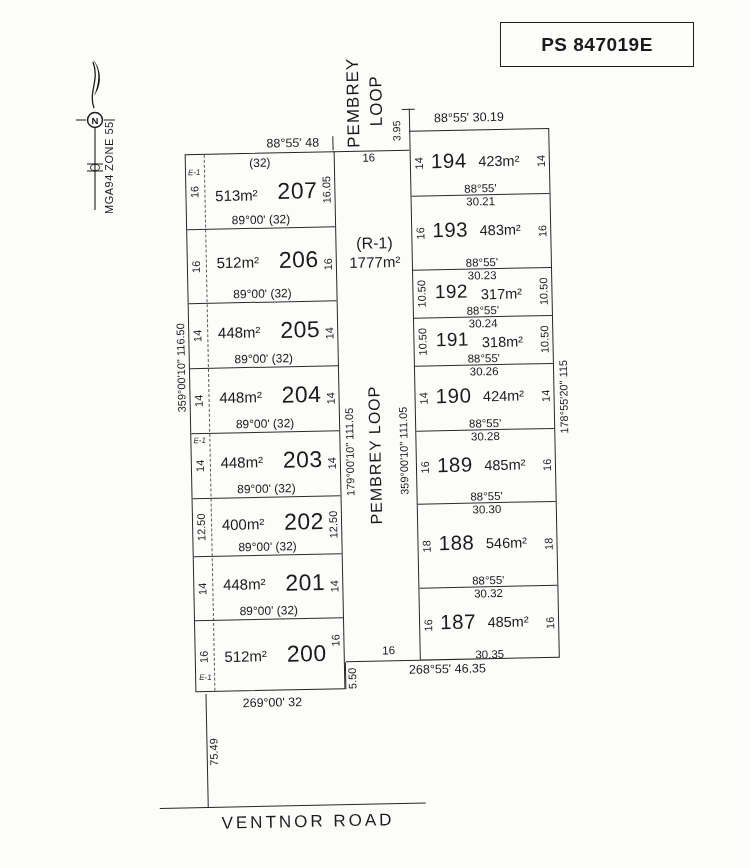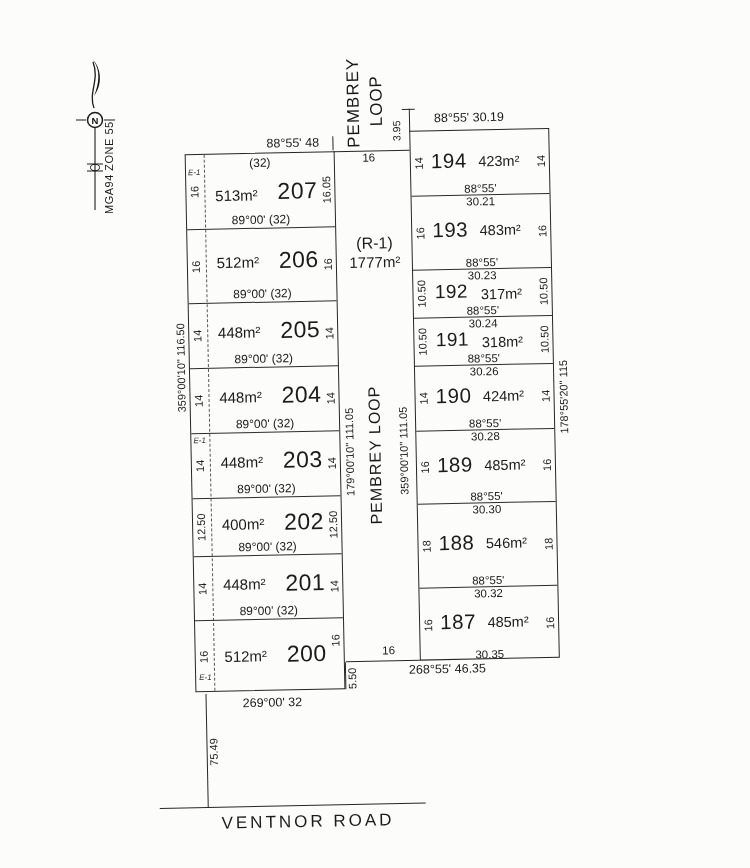--- a/index.html
+++ b/index.html
@@ -37,20 +37,23 @@
             font-size:19px;font-weight:bold;letter-spacing:0.5px;box-sizing:border-box;}
   .roadname-v{font-size:17px;letter-spacing:1px;color:#161616;}
   .ventnor{font-size:17px;letter-spacing:3px;white-space:nowrap;}
   .rname-mid{font-size:16px;letter-spacing:1px;}
 </style>
 </head>
 <body>
 
 <div class="canvas">
 
+  <div class="titlebox">
+    <span>PS 847019E</span>
+  </div>
 
   <div class="abs" style="left:70px;top:50px;width:60px;height:175px;">
     <svg width="60" height="175" viewBox="0 0 60 175">
       <path d="M24,58 C18,42 30,30 23,12" fill="none" stroke="#1c1c1c" stroke-width="1.3"></path>
       <path d="M23,10 C31,20 29,34 24,46 C33,34 31,18 23,10 Z" fill="#111"></path>
       <circle cx="25" cy="70" r="7.5" fill="none" stroke="#1c1c1c" stroke-width="1.5"></circle>
       <text x="25" y="73.5" font-size="9.5" font-weight="bold" text-anchor="middle" fill="#111" font-family="Liberation Sans, sans-serif">N</text>
       <line x1="6" y1="70" x2="16" y2="70" stroke="#1c1c1c" stroke-width="1"></line>
       <line x1="34" y1="70" x2="45" y2="70" stroke="#1c1c1c" stroke-width="1"></line>
       <line x1="25" y1="78" x2="25" y2="160" stroke="#1c1c1c" stroke-width="1.1"></line>

